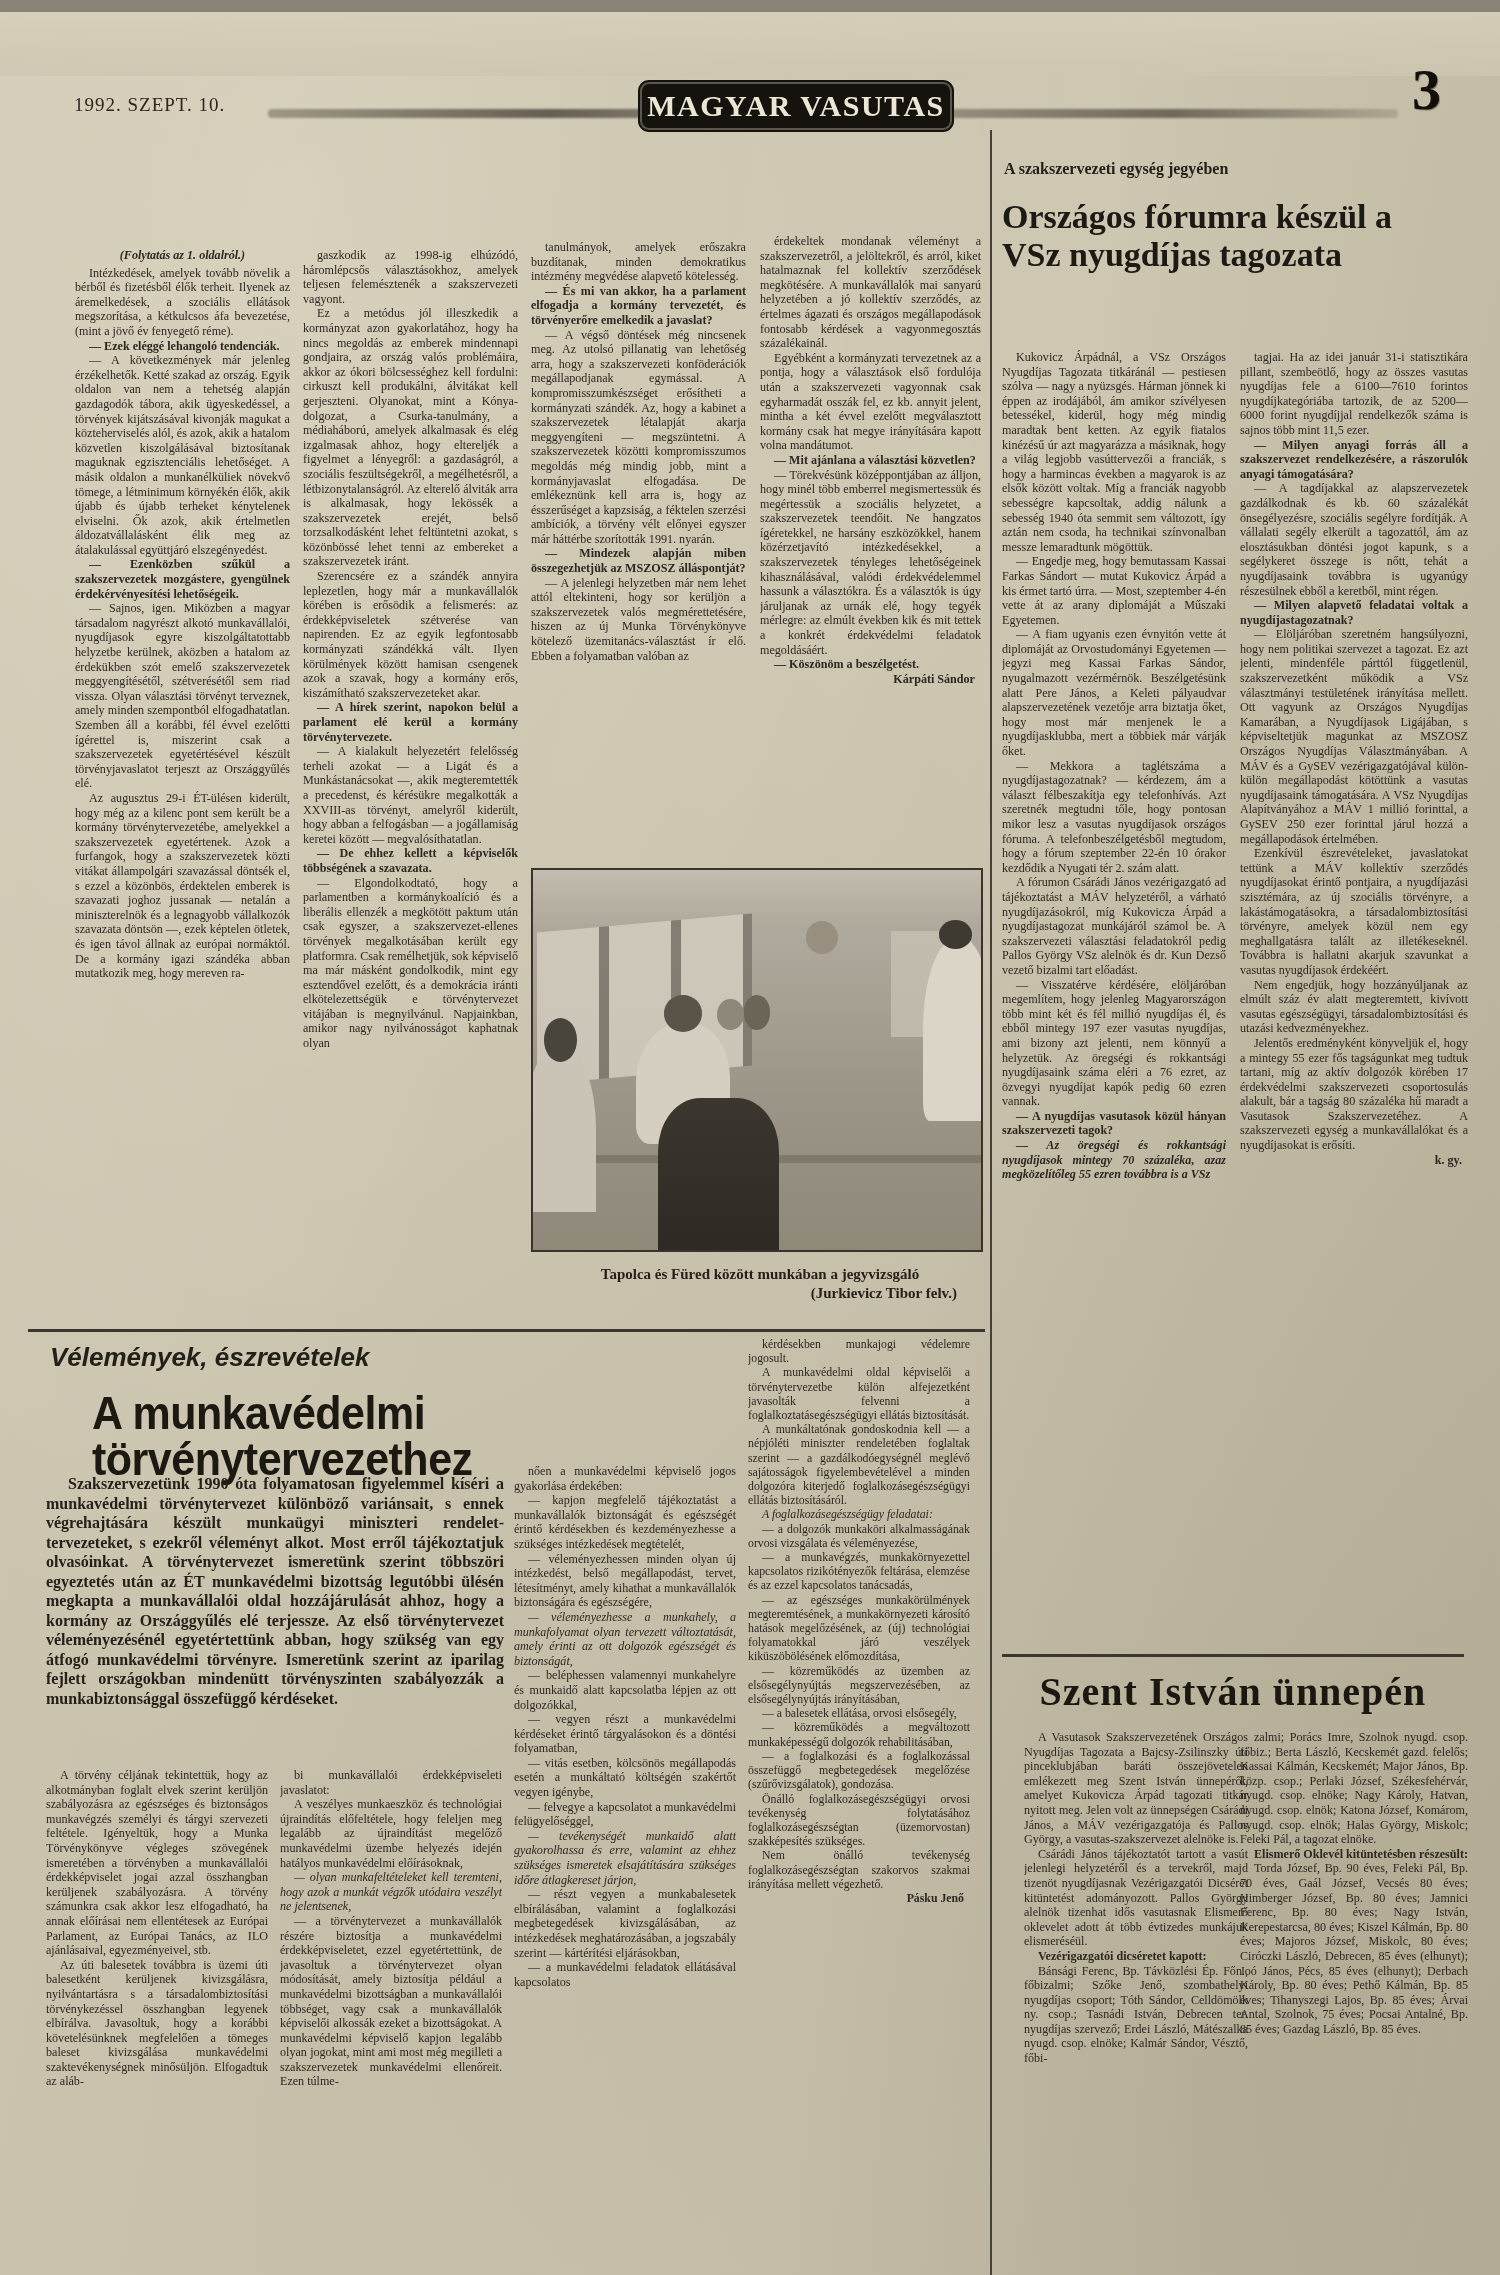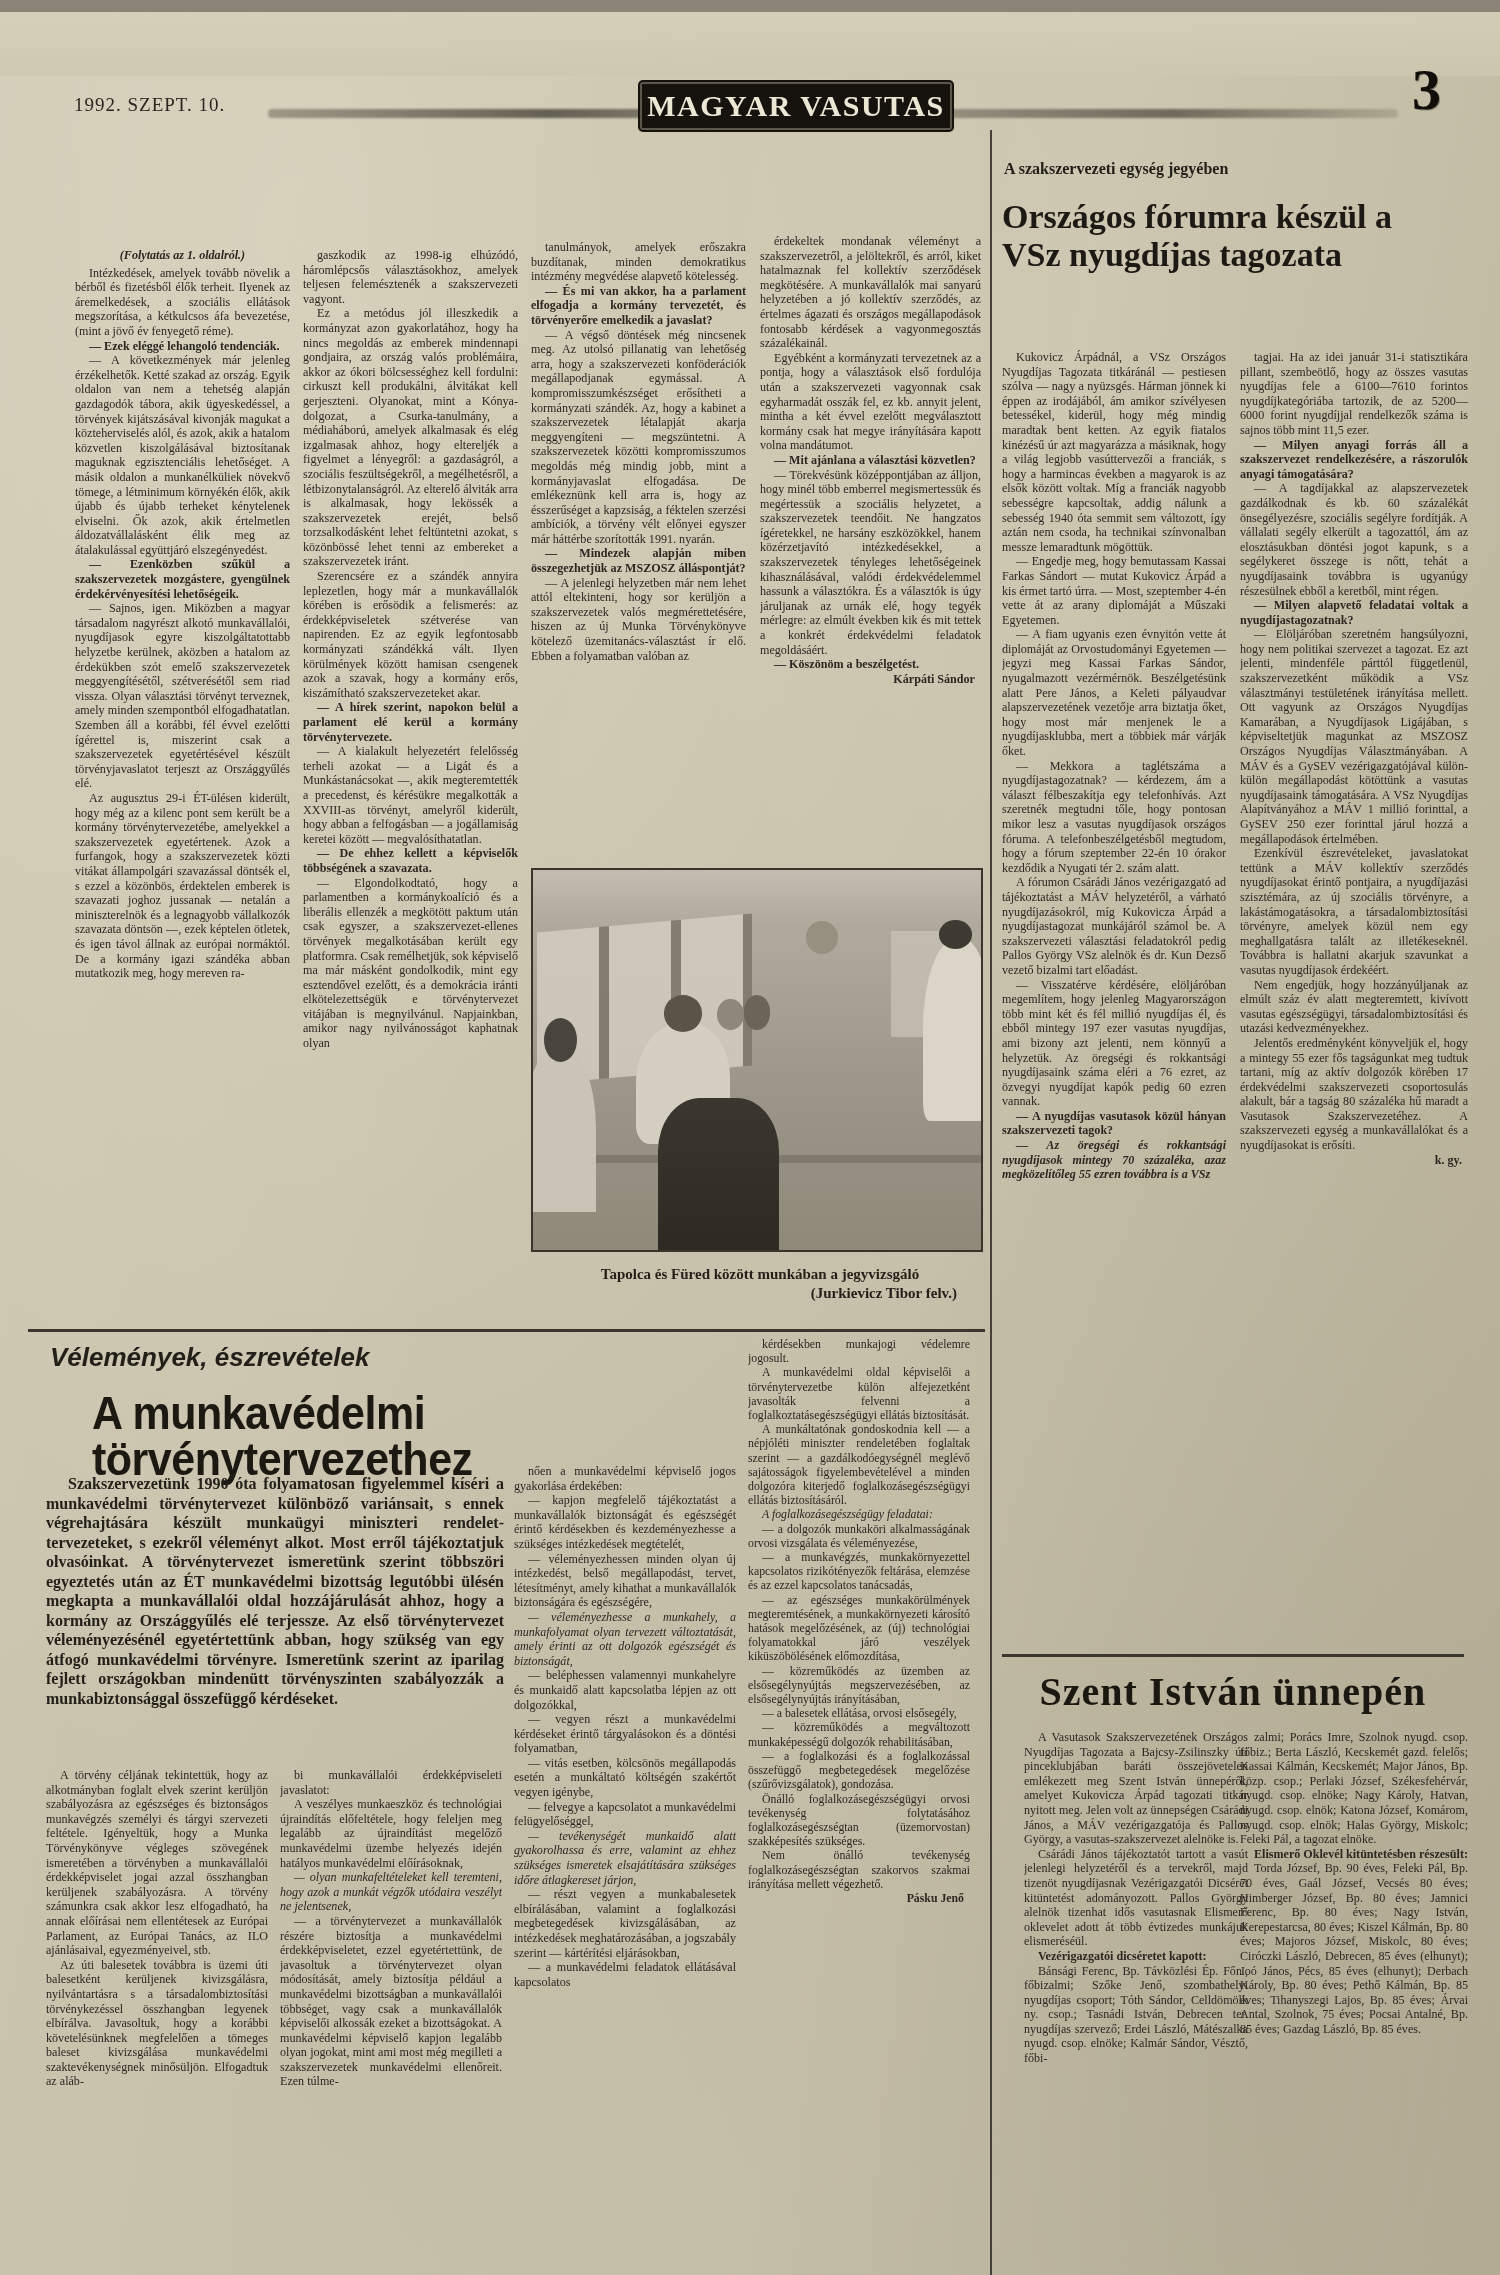--- a/index.html
+++ b/index.html
@@ -12,21 +12,21 @@
     font-family:"Liberation Serif", serif;color:#2b2721;
   }
   #page::before{content:"";position:absolute;left:0;top:0;width:100%;height:64px;
     background:linear-gradient(#d6cfba,#cdc6b1);opacity:.8;}
   .abs{position:absolute;}
   
   .date{left:74px;top:82px;font-size:19px;letter-spacing:1px;color:#2a2620;}
   .band{left:268px;top:97px;width:1130px;height:9px;border-radius:4px;filter:blur(1px);
     background:linear-gradient(90deg,rgba(90,85,70,.45),rgba(55,50,42,.7) 25%,rgba(95,90,78,.35) 50%,rgba(62,57,47,.65) 80%,rgba(120,114,98,.3));}
   .badge{left:640px;top:70px;width:312px;height:48px;display:flex;align-items:center;justify-content:center;
-    background:#16130e;color:#ece6d4;border-radius:3px;font-weight:700;font-size:30px;letter-spacing:1.5px;
+    background:#16130e;color:#ece6d4;border-radius:9px;font-weight:700;font-size:30px;letter-spacing:1.5px;
     box-shadow:0 0 0 2px #16130e, inset 0 0 0 2px rgba(220,214,196,.35);}
   .pagenum{left:1412px;top:44px;font-size:58px;font-weight:700;color:#120f0a;text-shadow:1px 1px 0 rgba(40,35,25,.4);}
   
   .headline1{left:88px;top:158px;width:660px;font-family:"Liberation Sans",sans-serif;
     font-style:italic;font-weight:600;font-size:45px;line-height:1.05;color:#1f1b15;letter-spacing:.5px;}
   .kicker-vsz{left:1004px;top:148px;font-weight:700;font-size:16px;color:#23201a;}
   .headline-vsz{left:1002px;top:186px;width:450px;font-weight:700;font-size:34px;line-height:1.12;color:#1d1914;}
   .kicker-mv{left:50px;top:1330px;font-family:"Liberation Sans",sans-serif;font-style:italic;font-weight:700;font-size:26px;color:#23201a;}
   .headline-mv{left:92px;top:1378px;width:724px;font-family:"Liberation Sans",sans-serif;font-weight:700;
     font-size:43px;line-height:1;letter-spacing:-.5px;color:#1c1812;transform:scaleY(1.08);transform-origin:top left;}

